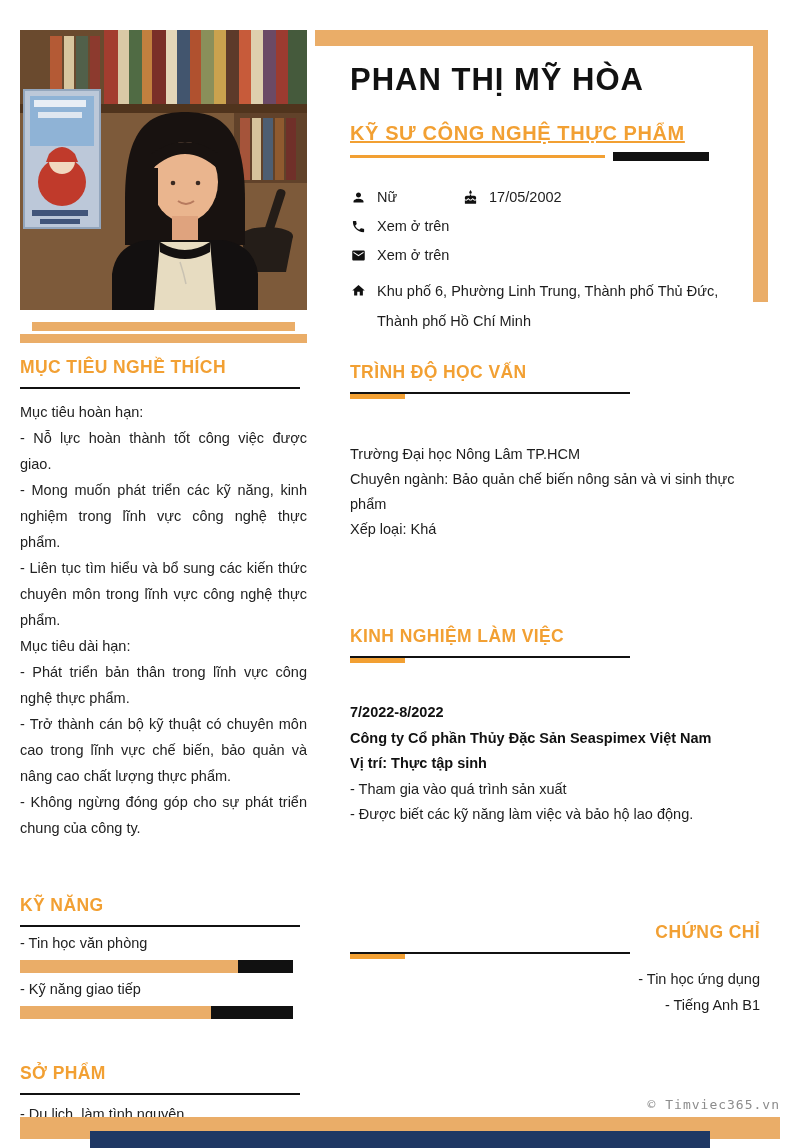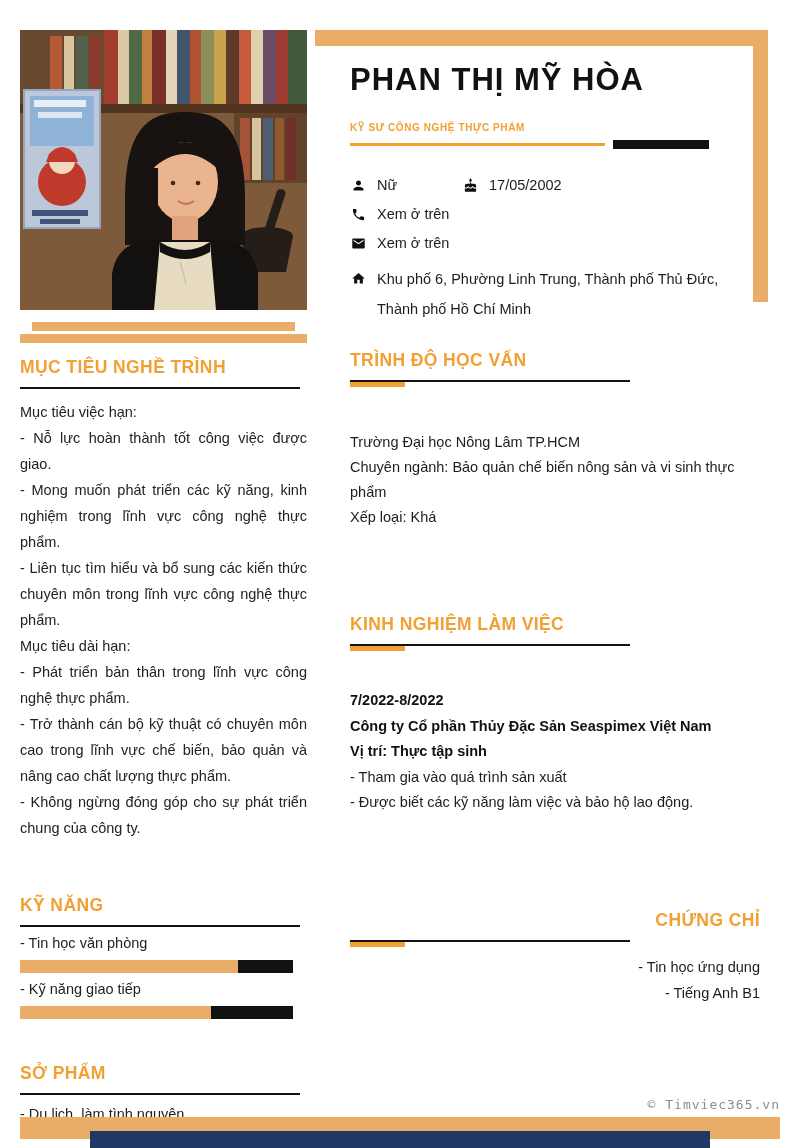--- a/index.html
+++ b/index.html
@@ -18,21 +18,21 @@
   .accent-right{position:absolute;left:753px;top:30px;width:15px;height:272px;background:var(--accent-light);}
 
   
   .left{position:absolute;left:20px;top:30px;width:287px;}
   .photo{width:287px;height:280px;overflow:hidden;background:#7d5a3a;}
   .photo svg{display:block;}
   .deco1{margin:12px 0 0 12px;height:9px;background:var(--accent-light);width:263px;}
   .deco2{margin-top:3px;height:9px;background:var(--accent-light);width:287px;}
 
   h1.name{font-size:31px;font-weight:bold;color:#121212;letter-spacing:1px;margin-top:10px;}
-  .subtitle{margin-top:24px;font-size:10px;font-weight:bold;color:var(--accent);letter-spacing:.6px;}
+  .subtitle{margin-top:24px;font-size:20px;font-weight:bold;color:var(--accent);letter-spacing:.6px;text-decoration:underline;}
   .subtitle-rule{margin-top:7px;display:flex;align-items:flex-start;}
   .sub-line{width:255px;height:3px;background:var(--accent);margin-top:3px;}
   .sub-block{width:96px;height:9px;background:#111;margin-left:8px;}
 
   .h-left,.h-right{font-size:17.5px;font-weight:bold;color:var(--accent);letter-spacing:.4px;}
   .rule-left{margin-top:9px;width:280px;height:2px;background:#111;}
   .rule-right{position:relative;margin-top:9px;width:280px;height:2px;background:#111;}
   .rule-right .tab{position:absolute;left:0;top:2px;width:55px;height:5px;background:var(--accent);}
 
   .obj-text{margin-top:10px;}
@@ -146,24 +146,24 @@
           <path d="M140 212 L190 212 L196 280 L134 280 Z" fill="#e7dcc1"></path>
           <path d="M140 212 Q165 228 190 212 L190 222 Q165 236 140 222 Z" fill="#131010"></path>
           <path d="M160 232 q4 12 6 22" stroke="#c9c2b2" stroke-width="1.5" fill="none"></path>
         </g>
       </svg>
     </div>
     <div class="deco1"></div>
     <div class="deco2"></div>
 
     <section style="margin-top:14px;">
-      <h2 class="h-left">MỤC TIÊU NGHỀ TRÌNH</h2>
+      <h2 class="h-left">MỤC TIÊU NGHỀ THÍCH</h2>
       <div class="rule-left"></div>
       <div class="obj-text">
-        <p>Mục tiêu việc hạn:</p>
+        <p>Mục tiêu hoàn hạn:</p>
         <p>- Nỗ lực hoàn thành tốt công việc được giao.</p>
         <p>- Mong muốn phát triển các kỹ năng, kinh nghiệm trong lĩnh vực công nghệ thực phẩm.</p>
         <p>- Liên tục tìm hiểu và bổ sung các kiến thức chuyên môn trong lĩnh vực công nghệ thực phẩm.</p>
         <p>Mục tiêu dài hạn:</p>
         <p>- Phát triển bản thân trong lĩnh vực công nghệ thực phẩm.</p>
         <p>- Trở thành cán bộ kỹ thuật có chuyên môn cao trong lĩnh vực chế biến, bảo quản và nâng cao chất lượng thực phẩm.</p>
         <p>- Không ngừng đóng góp cho sự phát triển chung của công ty.</p>
       </div>
     </section>
 

